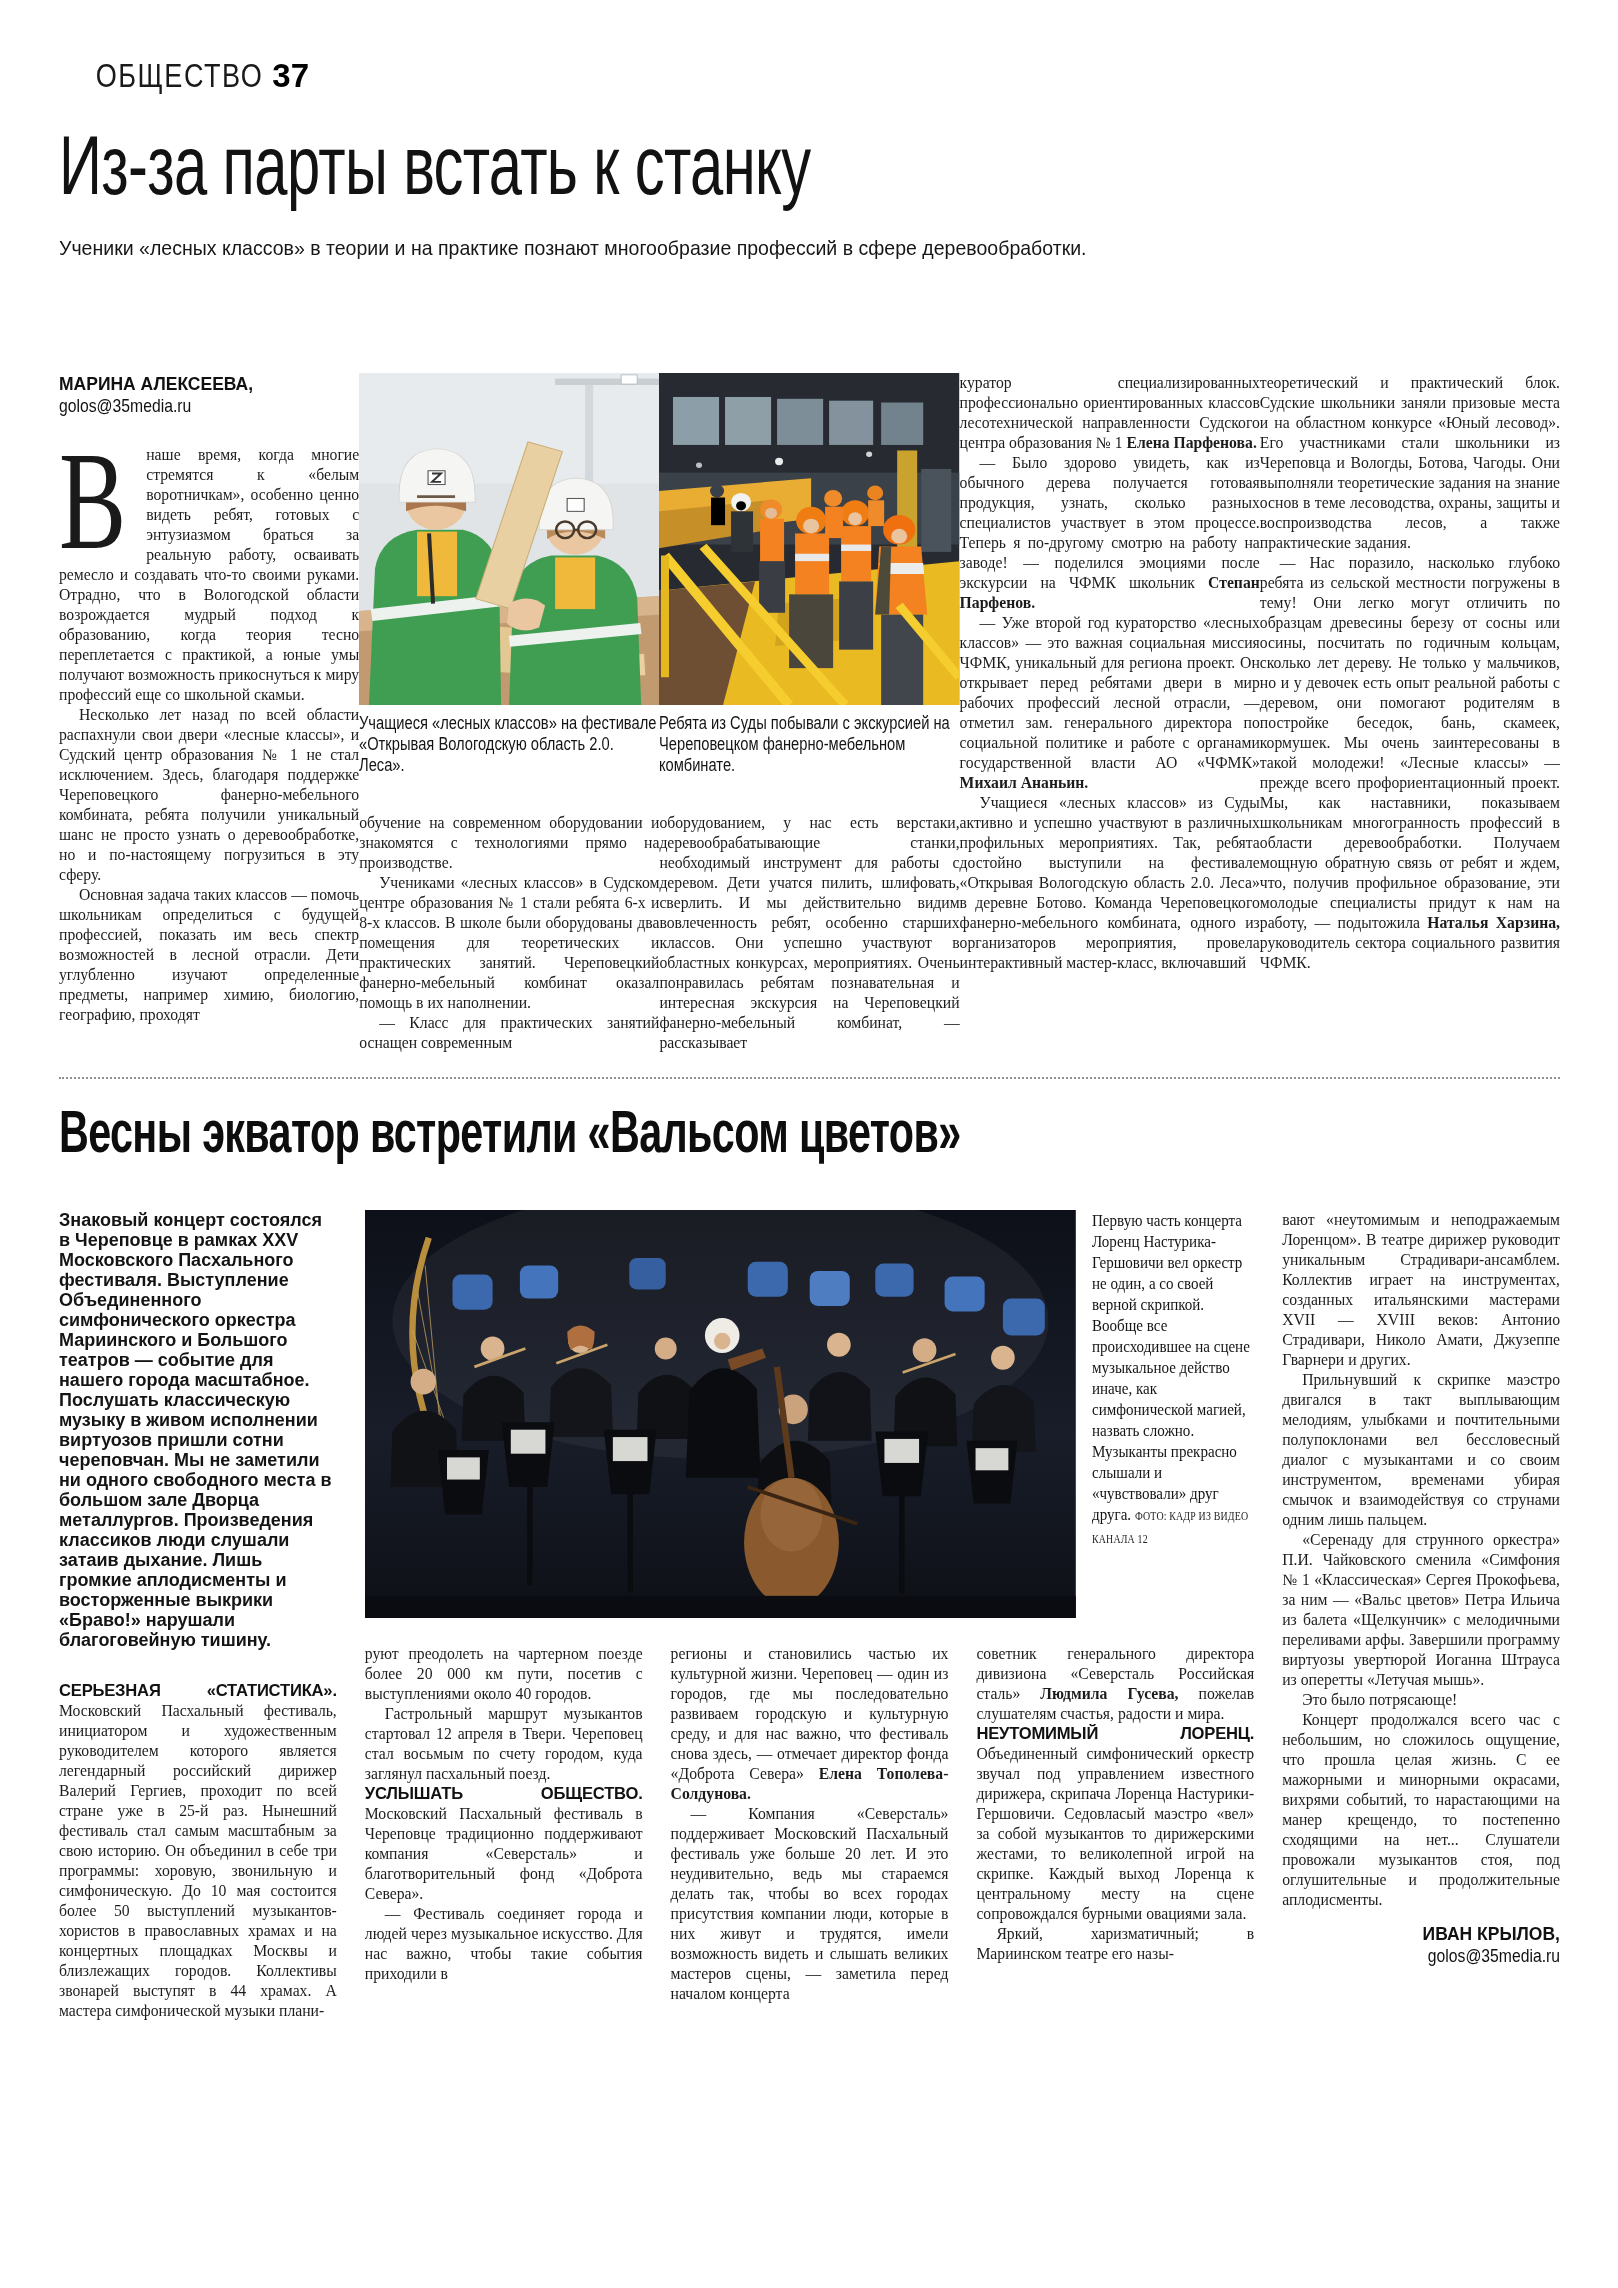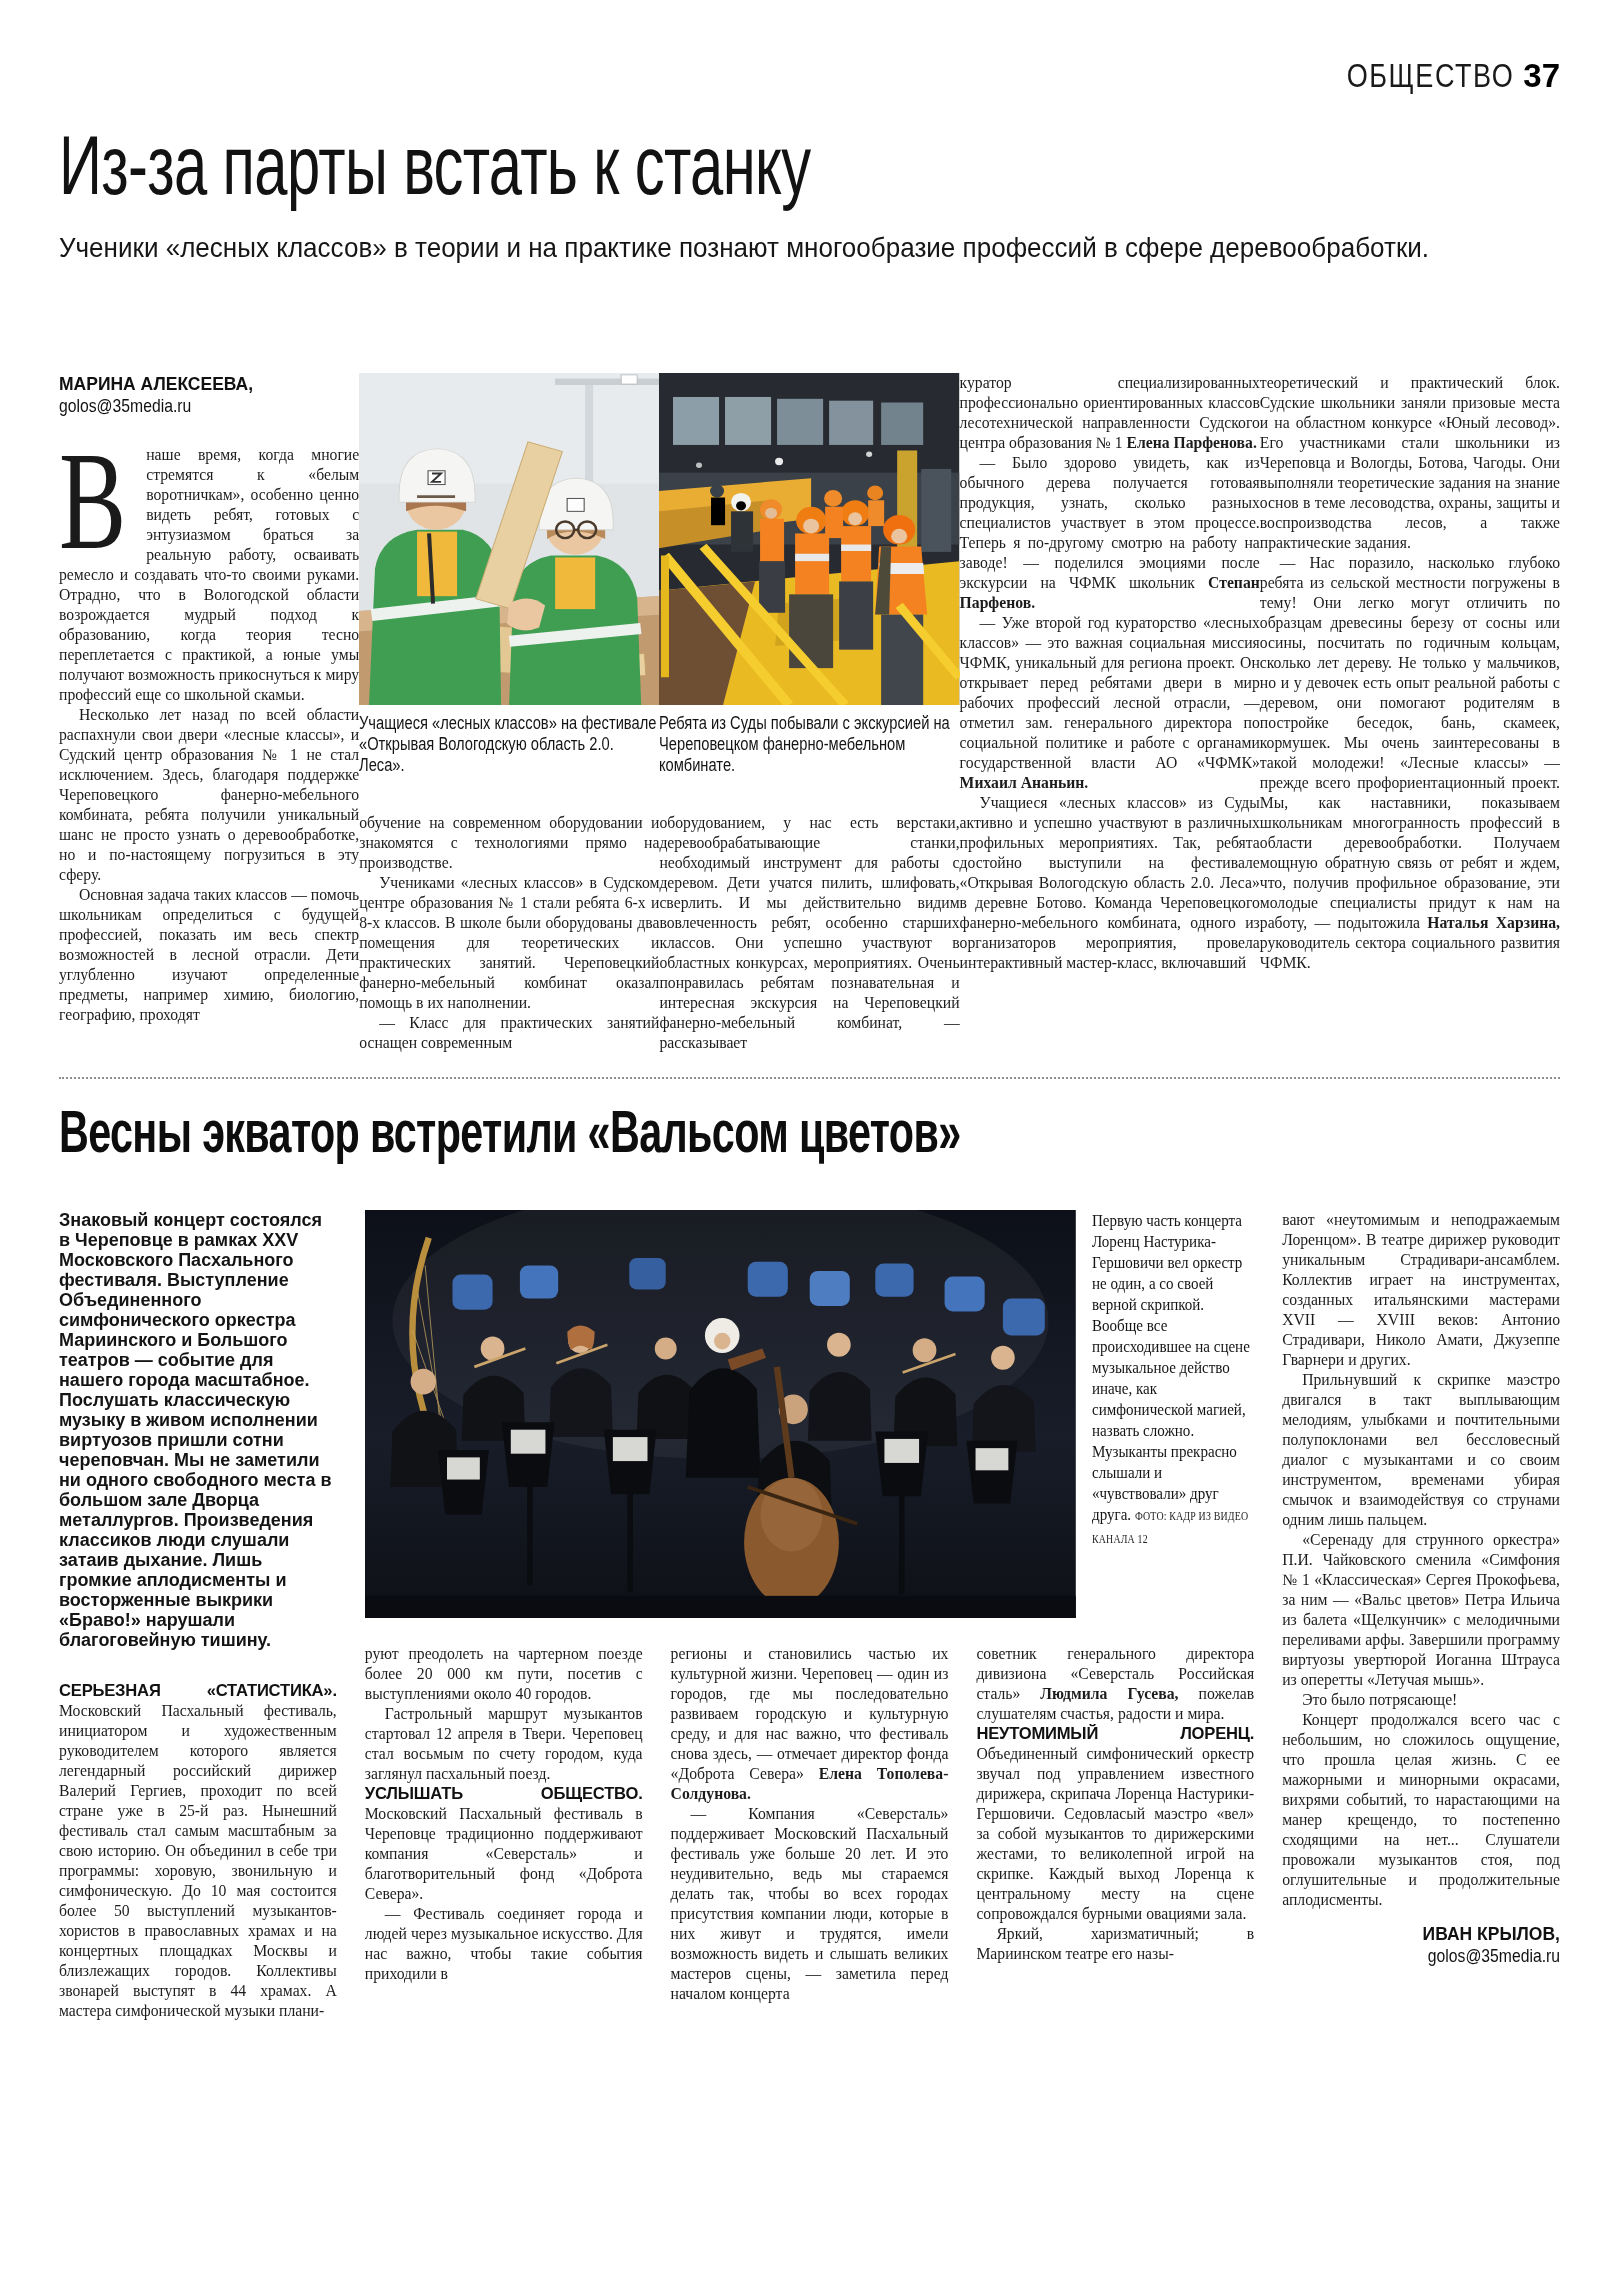--- a/index.html
+++ b/index.html
@@ -1,30 +1,30 @@
 <!DOCTYPE html>
 <html style="font-size:14.8px"><head>
 <meta charset="utf-8">
 <style>
   html,body{margin:0;padding:0;background:#888;}
   .page{position:relative;width:1619px;height:2289px;background:#fff;box-sizing:border-box;
         padding:57px 59px 28px;overflow:hidden;color:#1c1c1c;
         font-family:"Liberation Serif","DejaVu Serif",serif;}
   
-  .hdr{display:flex;justify-content:flex-end;align-items:baseline;height:41px;}
+  .hdr{display:flex;align-items:baseline;height:41px;}
   .hdr-section{font-family:"Liberation Sans",sans-serif;font-weight:400;font-size:33px;
         letter-spacing:1.8px;color:#1a1a1a;transform:scaleX(.82);transform-origin:right bottom;display:inline-block;}
   .hdr-num{font-family:"Liberation Sans",sans-serif;font-weight:700;font-size:33px;margin-left:9.2px;color:#000;}
   
   .h1wrap{margin-top:26px;white-space:nowrap;}
   .h1{display:inline-block;font-family:"Liberation Sans","DejaVu Sans",sans-serif;font-weight:400;
       font-size:83px;line-height:1;color:#121212;letter-spacing:-0.9px;
       transform:scaleX(.72);transform-origin:left bottom;}
   .deck{margin-top:22px;width:1440px;font-family:"Liberation Sans",sans-serif;
-      font-size:28px;line-height:37px;color:#161616;}
+      font-size:21px;line-height:37px;color:#161616;}
   .deck-in{transform:scaleX(.93);transform-origin:left top;width:107.5%;}
   
   .grid5{display:grid;grid-template-columns:repeat(5,1fr);margin-top:107px;}
   .byl-name{font-family:"Liberation Sans",sans-serif;font-weight:700;font-size:17.5px;line-height:22px;color:#111;}
   .byl-mail{font-family:"Liberation Sans",sans-serif;font-size:18.5px;line-height:22px;color:#111;
       transform:scaleX(.85);transform-origin:left top;width:117%;}
   .byl{margin-bottom:28px;}
   p.b{margin:0;font-size:15.7px;line-height:20px;text-align:justify;}
   p.ind{text-indent:20px;}
   .bn{font-weight:700;}

